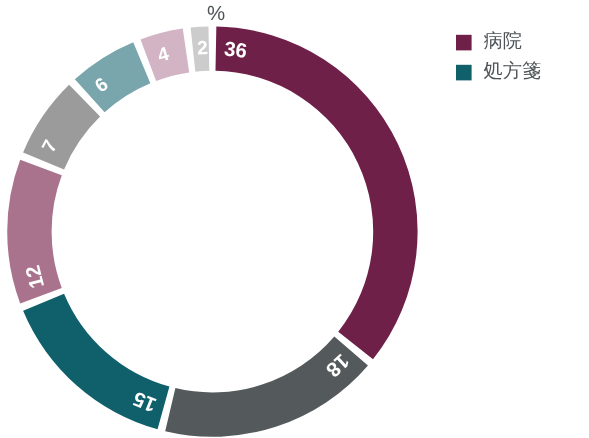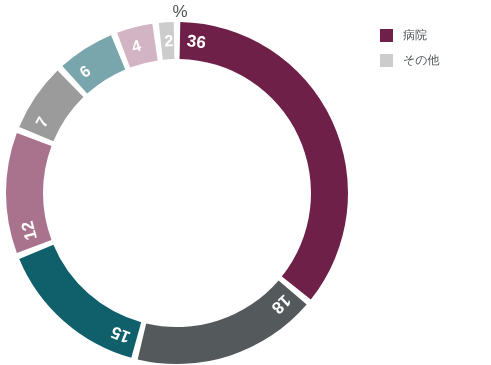--- a/index.html
+++ b/index.html
@@ -57,21 +57,21 @@
     height: 22px;
     margin-bottom: 3px;
   }
   .legend-swatch {
     width: 13px;
     height: 13px;
     flex: 0 0 13px;
     margin-right: 10px;
   }
   .legend-label {
-    font-size: 12px;
+    font-size: 16px;
     color: #4d5356;
     white-space: nowrap;
     font-family: "Liberation Sans", "DejaVu Sans", sans-serif;
     line-height: 14px;
   }
 </style>
 </head>
 <body>
 
 <div id="root">
@@ -101,18 +101,18 @@
     </svg>
     <div id="percent-symbol">%</div>
   </div>
 
   <div id="legend">
       <div class="legend-item">
         <span class="legend-swatch" style="background: rgb(111, 32, 73);"></span>
         <span class="legend-label">病院</span>
       </div>
       <div class="legend-item">
-        <span class="legend-swatch" style="background: rgb(204, 204, 204);"></span>
-        <span class="legend-label">その他</span>
+        <span class="legend-swatch" style="background: rgb(16, 96, 107);"></span>
+        <span class="legend-label">処方箋</span>
       </div>
     </div>
 
 </div>
 
 </body></html>

